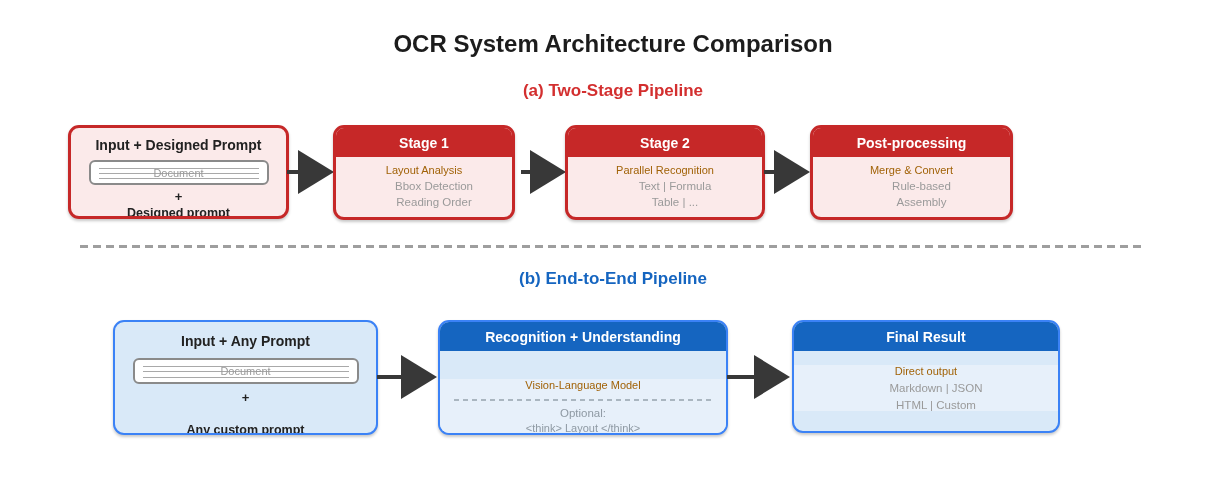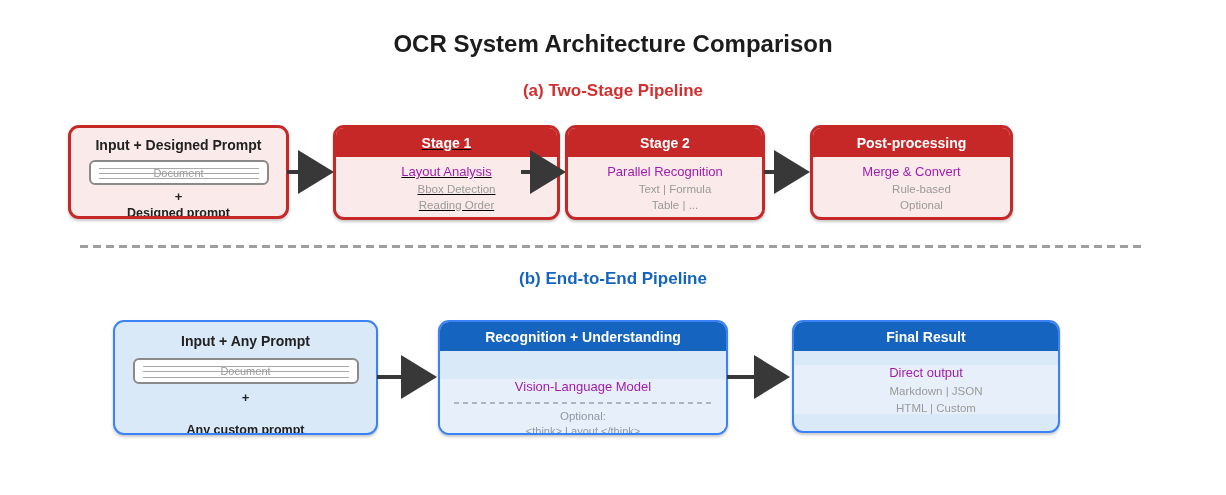--- a/index.html
+++ b/index.html
@@ -46,21 +46,21 @@
     padding: 7px 0 6px 0;
     font-size: 14px;
     font-weight: 700;
     color: #ffffff;
   }
   .red  .box-header { background: #c62828; }
   .blue .box-header { background: #1565c0; }
   .red  .box-body { background: #fbeaea; }
   .blue .box-body { background: #e7f0fa; }
 
-  .line-main { margin-top: 7px; font-size: 13px; color: #a21caf; }
+  .line-main { margin-top: 7px; font-size: 11px; color: #a16207; }
   .line-sub  { margin-top: 4px; font-size: 11.5px; color: #9a9a9a; margin-left: 20px; }
 
   .input-title { padding-top: 9px; font-size: 14px; font-weight: 700; color: #222222; }
   .plus-sign   { margin-top: 4px; font-size: 13px; font-weight: 700; color: #222222; }
   .prompt-label{ margin-top: 2px; font-size: 12.5px; font-weight: 700; color: #222222; }
 
   
   .doc-thumb {
     position: relative;
     margin: 7px auto 0 auto;
@@ -109,21 +109,21 @@
   .inner-dashed {
     margin: 8px 14px 0 14px;
     height: 2px;
     background: repeating-linear-gradient(90deg, #aab6c0 0 5px, transparent 5px 9px);
   }
   .optional-line { margin-top: 6px; font-size: 11.5px; color: #8e99a3; }
   .think-line    { margin-top: 3px; font-size: 11px;   color: #8e99a3; }
 
   
   #box-input-a   { left: 68px;  top: 125px; width: 221px; height: 94px; }
-  #box-stage1    { left: 333px; top: 125px; width: 227px; height: 95px; text-decoration: underline; }
+  #box-stage1    { left: 333px; top: 125px; width: 182px; height: 95px; }
   #box-stage2    { left: 565px; top: 125px; width: 200px; height: 95px; }
   #box-post      { left: 810px; top: 125px; width: 203px; height: 95px; }
   #arrow-a1 { left: 287px; top: 150px; }
   #arrow-a2 { left: 521px; top: 150px; }
   #arrow-a3 { left: 764px; top: 150px; }
 
   #box-input-b   { left: 113px; top: 320px; width: 265px; height: 115px; }
   #box-vlm       { left: 438px; top: 320px; width: 290px; height: 115px; }
   #box-result    { left: 792px; top: 320px; width: 268px; height: 113px; }
   #arrow-b1 { left: 377px; top: 355px; }
@@ -192,21 +192,21 @@
   <div class="arrow" id="arrow-a3">
     <div class="stub" style="width:10px"></div>
     <div class="head"></div>
   </div>
 
   <div class="dbox red" id="box-post">
     <div class="box-header">Post-processing</div>
     <div class="box-body">
       <div class="line-main">Merge &amp; Convert</div>
       <div class="line-sub">Rule-based</div>
-      <div class="line-sub">Optional</div>
+      <div class="line-sub">Assembly</div>
     </div>
   </div>
 
   <div class="section-divider"></div>
 
   <div class="section-label label-b">(b) End-to-End Pipeline</div>
 
   <div class="dbox blue" id="box-input-b">
     <div class="input-title">Input + Any Prompt</div>
     <div class="doc-thumb">

